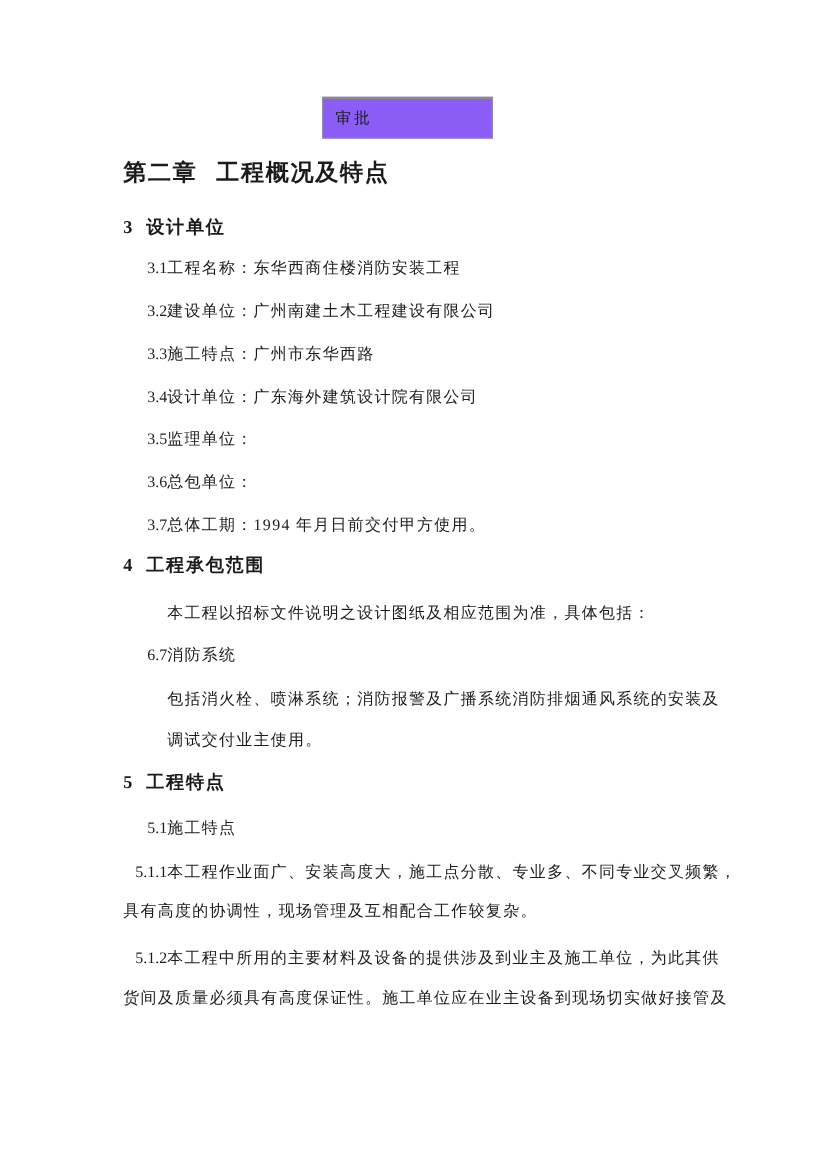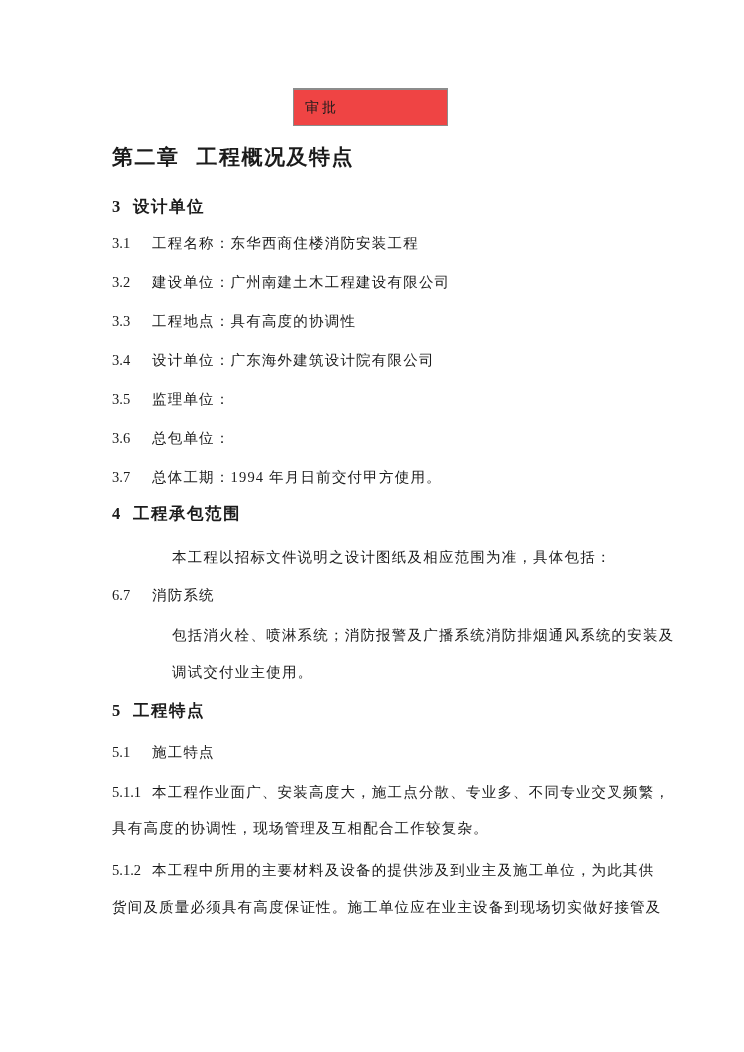--- a/index.html
+++ b/index.html
@@ -15,21 +15,21 @@
   }
   .approval-box {
     position: absolute;
     left: 293px;
     top: 88px;
     width: 155px;
     height: 38px;
     border: 1px solid #8c8c8c;
     border-top-width: 2px;
     box-sizing: border-box;
-    background: #ef4444;
+    background: #8b5cf6;
   }
   .approval-box .label {
     position: absolute;
     left: 11px;
     top: 9px;
     font-size: 14px;
     letter-spacing: 3px;
   }
   .chapter-title {
     position: absolute;
@@ -59,39 +59,40 @@
     left: 112px;
     width: 534px;
     font-size: 14.5px;
     letter-spacing: 1.2px;
     white-space: nowrap;
   }
   .line .num {
     display: inline-block;
     width: 40px;
     letter-spacing: 0;
+    text-align: right;
   }
-  .line.indent { left: 152px; width: 494px; margin-left: 20px; }
+  .line.indent { left: 152px; width: 494px; }
 </style>
 </head>
 <body>
 
 <div class="page">
 
   <div class="approval-box">
     <span class="label">审批</span>
   </div>
 
   <div class="chapter-title"><span>第二章</span><span class="gap"></span><span>工程概况及特点</span></div>
 
   <div class="sec-heading" style="top:196px"><span class="num">3</span><span>设计单位</span></div>
 
   <div class="line" style="top:234px"><span class="num">3.1</span><span>工程名称：东华西商住楼消防安装工程</span></div>
   <div class="line" style="top:273px"><span class="num">3.2</span><span>建设单位：广州南建土木工程建设有限公司</span></div>
-  <div class="line" style="top:312px"><span class="num">3.3</span><span>工程地点：具有高度的协调性</span></div>
+  <div class="line" style="top:312px"><span class="num">3.3</span><span>施工特点：广州市东华西路</span></div>
   <div class="line" style="top:351px"><span class="num">3.4</span><span>设计单位：广东海外建筑设计院有限公司</span></div>
   <div class="line" style="top:390px"><span class="num">3.5</span><span>监理单位：</span></div>
   <div class="line" style="top:429px"><span class="num">3.6</span><span>总包单位：</span></div>
   <div class="line" style="top:468px"><span class="num">3.7</span><span>总体工期：1994 年月日前交付甲方使用。</span></div>
 
   <div class="sec-heading" style="top:503px"><span class="num">4</span><span>工程承包范围</span></div>
 
   <div class="line indent" style="top:548px">本工程以招标文件说明之设计图纸及相应范围为准，具体包括：</div>
 
   <div class="line" style="top:586px"><span class="num">6.7</span><span>消防系统</span></div>

